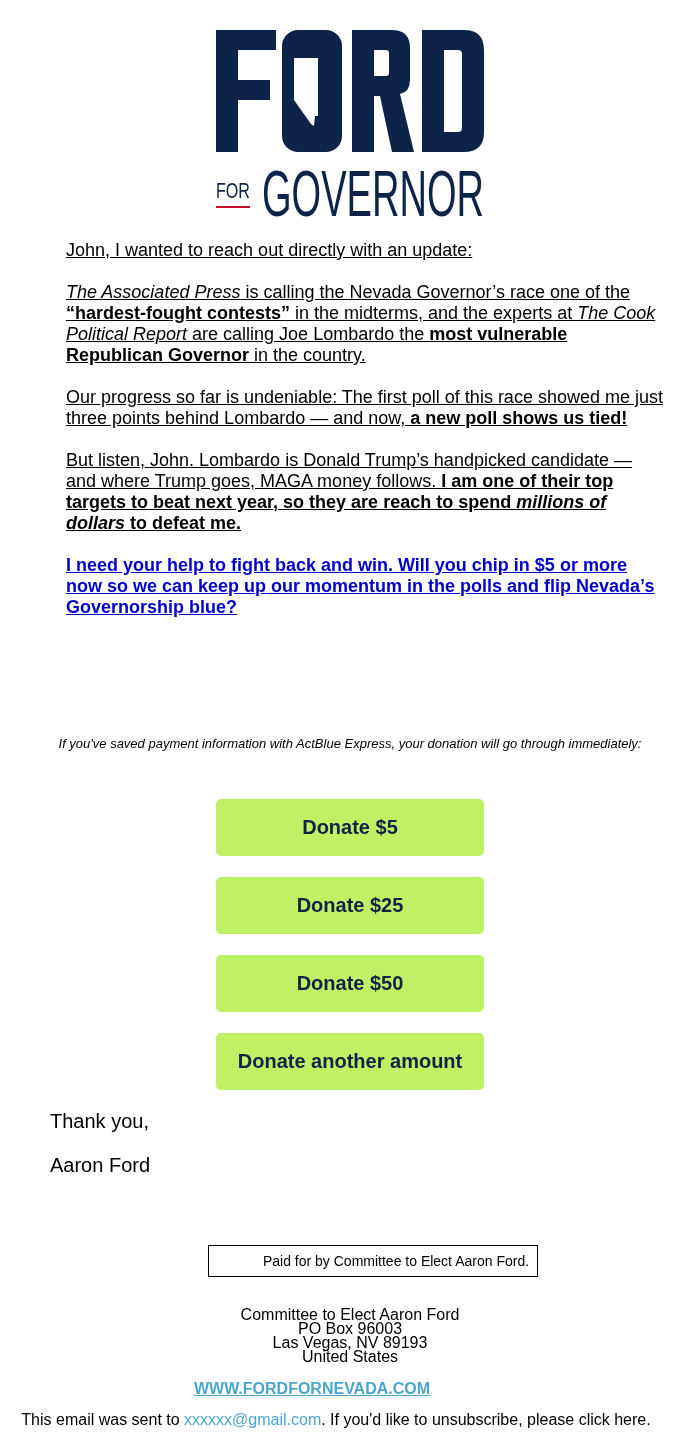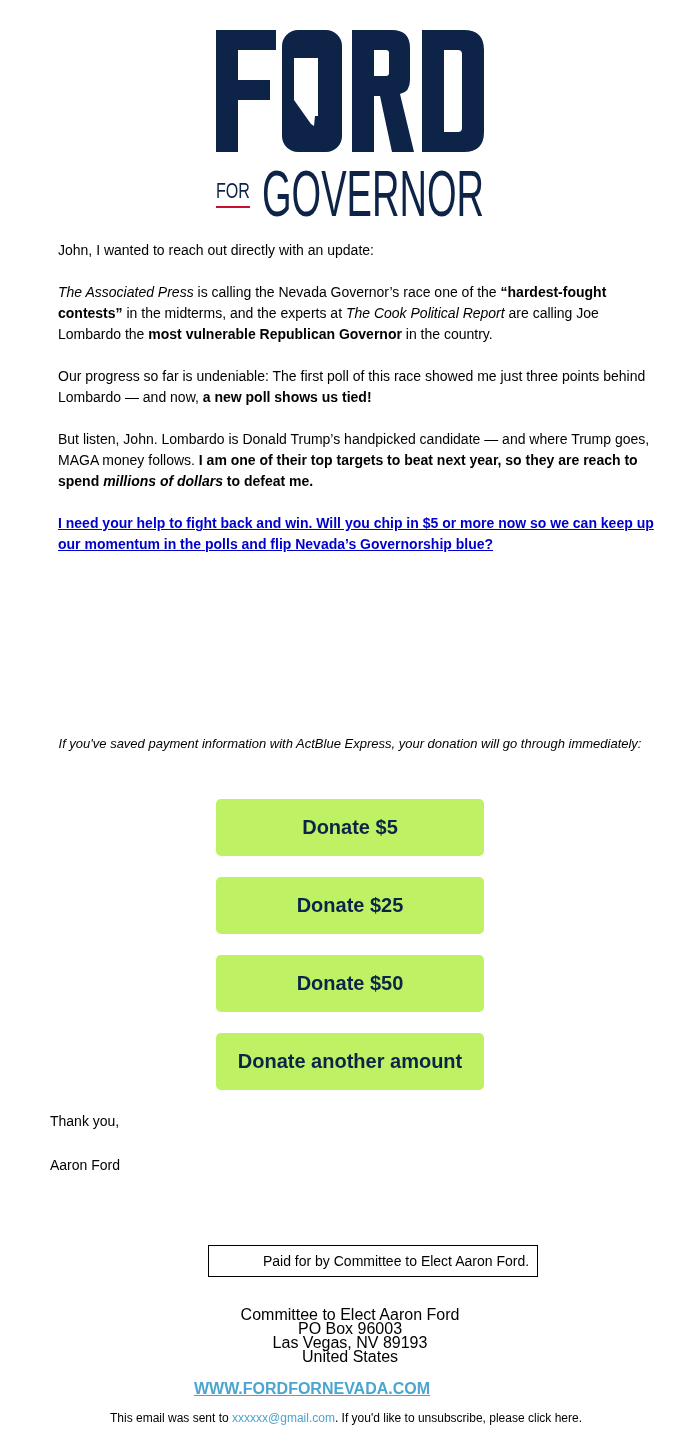--- a/index.html
+++ b/index.html
@@ -1,28 +1,28 @@
 <!DOCTYPE html>
 <html><head>
 <meta charset="utf-8">
 <style>
   html, body { margin: 0; padding: 0; background: #ffffff; }
   body { width: 700px; height: 1449px; font-family: "Liberation Sans", sans-serif; color: #000; position: relative; overflow: hidden; }
   .logo { position: absolute; left: 214px; top: 30px; width: 272px; height: 190px; }
-  .content { position: absolute; left: 58px; top: 240px; width: 600px; font-size: 14px; line-height: 21px; }
+  .content { position: absolute; left: 66px; top: 240px; width: 600px; font-size: 18px; line-height: 21px; text-decoration: underline; }
   .content p { margin: 0 0 21px 0; }
   .cta-link { color: #0000cc; font-weight: bold; text-decoration: underline; }
   .note { position: absolute; left: 50px; top: 734px; width: 600px; text-align: center; font-style: italic; font-size: 13px; line-height: 19px; }
   .btn { position: absolute; left: 216px; width: 268px; height: 57px; background: #bef264; border-radius: 5px; color: #0d2448; font-weight: bold; font-size: 20px; display: flex; align-items: center; justify-content: center; cursor: pointer; }
-  .sign { position: absolute; left: 50px; font-size: 14px; line-height: 21px; }
+  .sign { position: absolute; left: 50px; font-size: 20px; line-height: 21px; }
   .paid { position: absolute; left: 208px; top: 1245px; width: 282px; height: 30px; border: 1px solid #000; font-size: 14px; display: flex; align-items: center; justify-content: center; padding-left: 46px; }
   .addr { position: absolute; left: 0; top: 1308px; width: 700px; text-align: center; font-size: 16px; line-height: 14px; }
   .site { position: absolute; left: 0; top: 1380px; width: 624px; text-align: center; font-size: 16px; font-weight: bold; }
   .site a { color: #4aa6cf; text-decoration: underline; }
-  .sent { position: absolute; left: 12px; top: 1411px; width: 668px; text-align: center; font-size: 12px; }
+  .sent { position: absolute; left: 2px; top: 1411px; width: 668px; text-align: center; font-size: 16px; }
   .sent .email { color: #4aa6cf; }
 </style>
 </head>
 <body>
 
 <div class="logo">
   <svg width="272" height="190" viewBox="0 0 272 190">
 
     <path d="M2 0 H62 V20 H24 V50 H56 V70 H24 V122 H2 Z" fill="#0d2448"></path>
 

